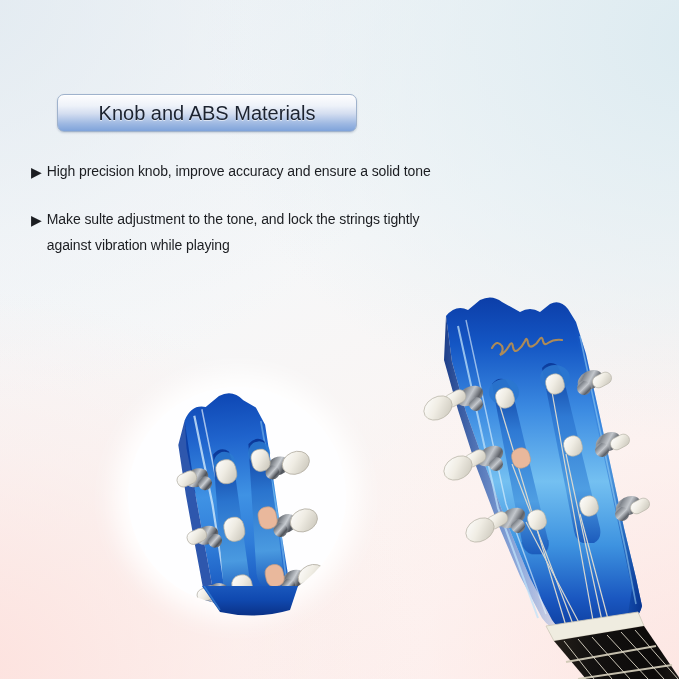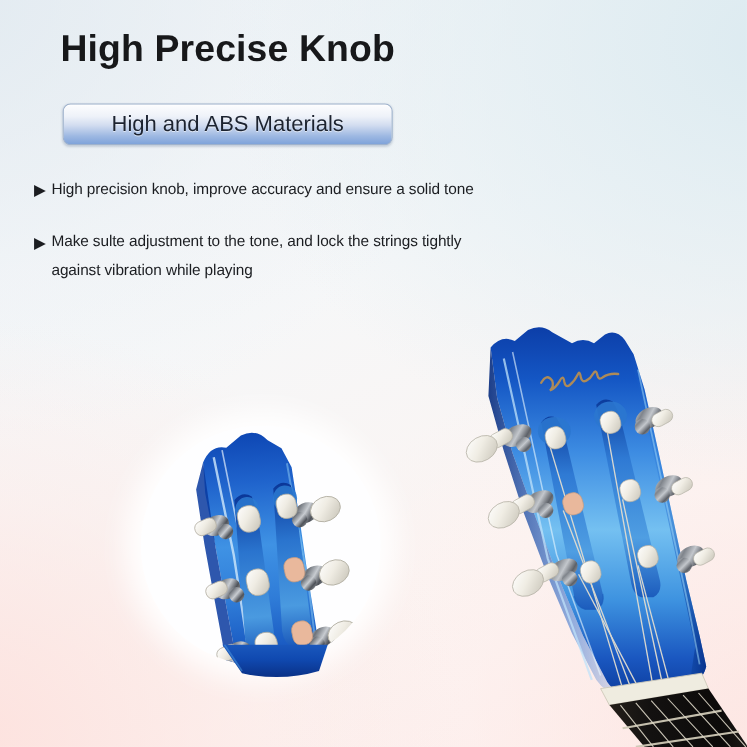--- a/index.html
+++ b/index.html
@@ -54,24 +54,23 @@
     box-shadow:0 0 26px 14px rgba(255,255,255,.96);
     overflow:hidden;
   }
   .inset-stage{position:absolute;left:0;top:0;width:218px;height:218px;}
 </style>
 </head>
 <body>
 
 <div id="page">
 
-  <div class="title">High Precise Knob</div>
 
   <div class="badge">
-    <span class="badge-text">High and ABS Materials</span>
+    <span class="badge-text">Knob and ABS Materials</span>
   </div>
 
   <div class="bullets">
     <div class="bullet">
       <span class="bullet-marker">▶</span>
       <span class="bullet-text">High precision knob, improve accuracy and ensure a solid tone</span>
     </div>
     <div class="bullet">
       <span class="bullet-marker">▶</span>
       <span class="bullet-text">Make sulte adjustment to the tone, and lock the strings tightly against vibration while playing</span>

